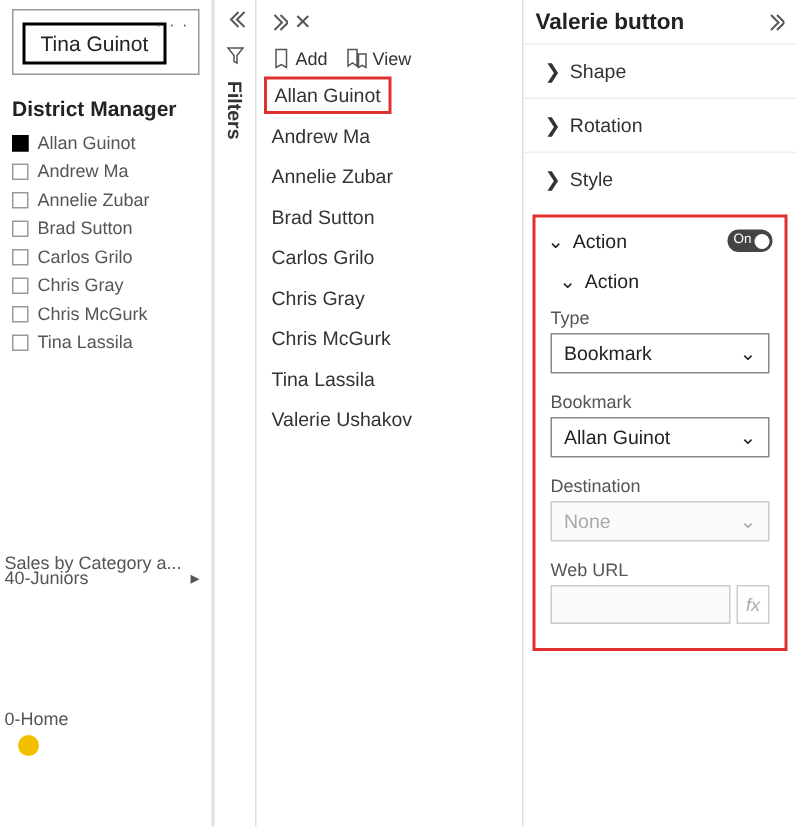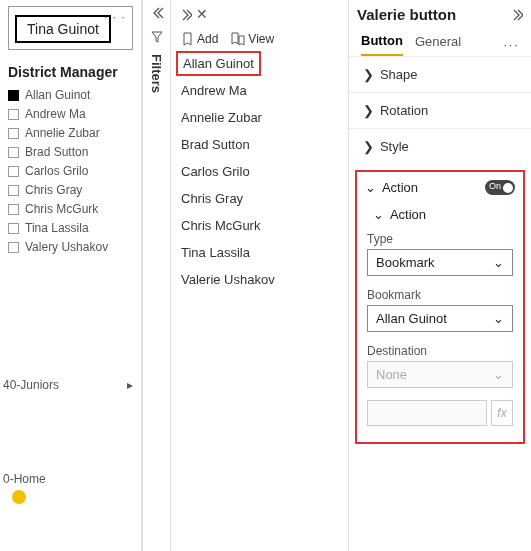--- a/index.html
+++ b/index.html
@@ -33,25 +33,22 @@
         <span>Chris Gray</span>
       </div>
       <div class="dm-r">
         <span class="cb"></span>
         <span>Chris McGurk</span>
       </div>
       <div class="dm-r">
         <span class="cb"></span>
         <span>Tina Lassila</span>
       </div>
-      <div class="dm-r">
-        <span class="cb"></span>
-        <span>Valery Ushakov</span>
-      </div>
     </div>
+ <div class="botlab" style="top:368px">Sales by Category a...</div>
  <div class="botlab botrow" style="top:378px">
       <span>40-Juniors</span>
       <span>▸</span>
     </div>
  <div class="botlab" style="top:472px">0-Home</div>
  <div style="position:absolute;top:490px;left:12px;width:14px;height:14px;background:#f3c000;border-radius:50%"></div>
 </div>
 
 <div class="fv">
  <svg width="14" height="14">
@@ -91,25 +88,20 @@
 
 <div class="fp">
  <div class="ph">
   <h3>Valerie button</h3>
   <div class="phc">
         <svg width="13" height="13">
           <path d="M4 2l5 5-5 5M8 2l5 5-5 5" stroke="#555" fill="none" stroke-width="1.3"></path>
         </svg>
       </div>
  </div>
- <div class="tabs">
-  <span class="tab a">Button</span>
-  <span class="tab">General</span>
-  <span class="m">···</span>
- </div>
  <div class="sec">
       <span>❯</span>
       <span>Shape</span>
     </div>
  <div class="sec">
       <span>❯</span>
       <span>Rotation</span>
     </div>
  <div class="sec">
       <span>❯</span>
@@ -140,19 +132,20 @@
         </div>
       </div>
   <div class="fg">
         <div class="fl">Destination</div>
         <div class="dd d">
           <span>None</span>
           <span>⌄</span>
         </div>
       </div>
   <div class="fg">
+        <div class="fl">Web URL</div>
         <div style="display:flex;gap:4px">
           <div class="dd d" style="flex:1"></div>
           <div class="fx">fx</div>
         </div>
       </div>
  </div>
 </div>
 
 </body></html>

